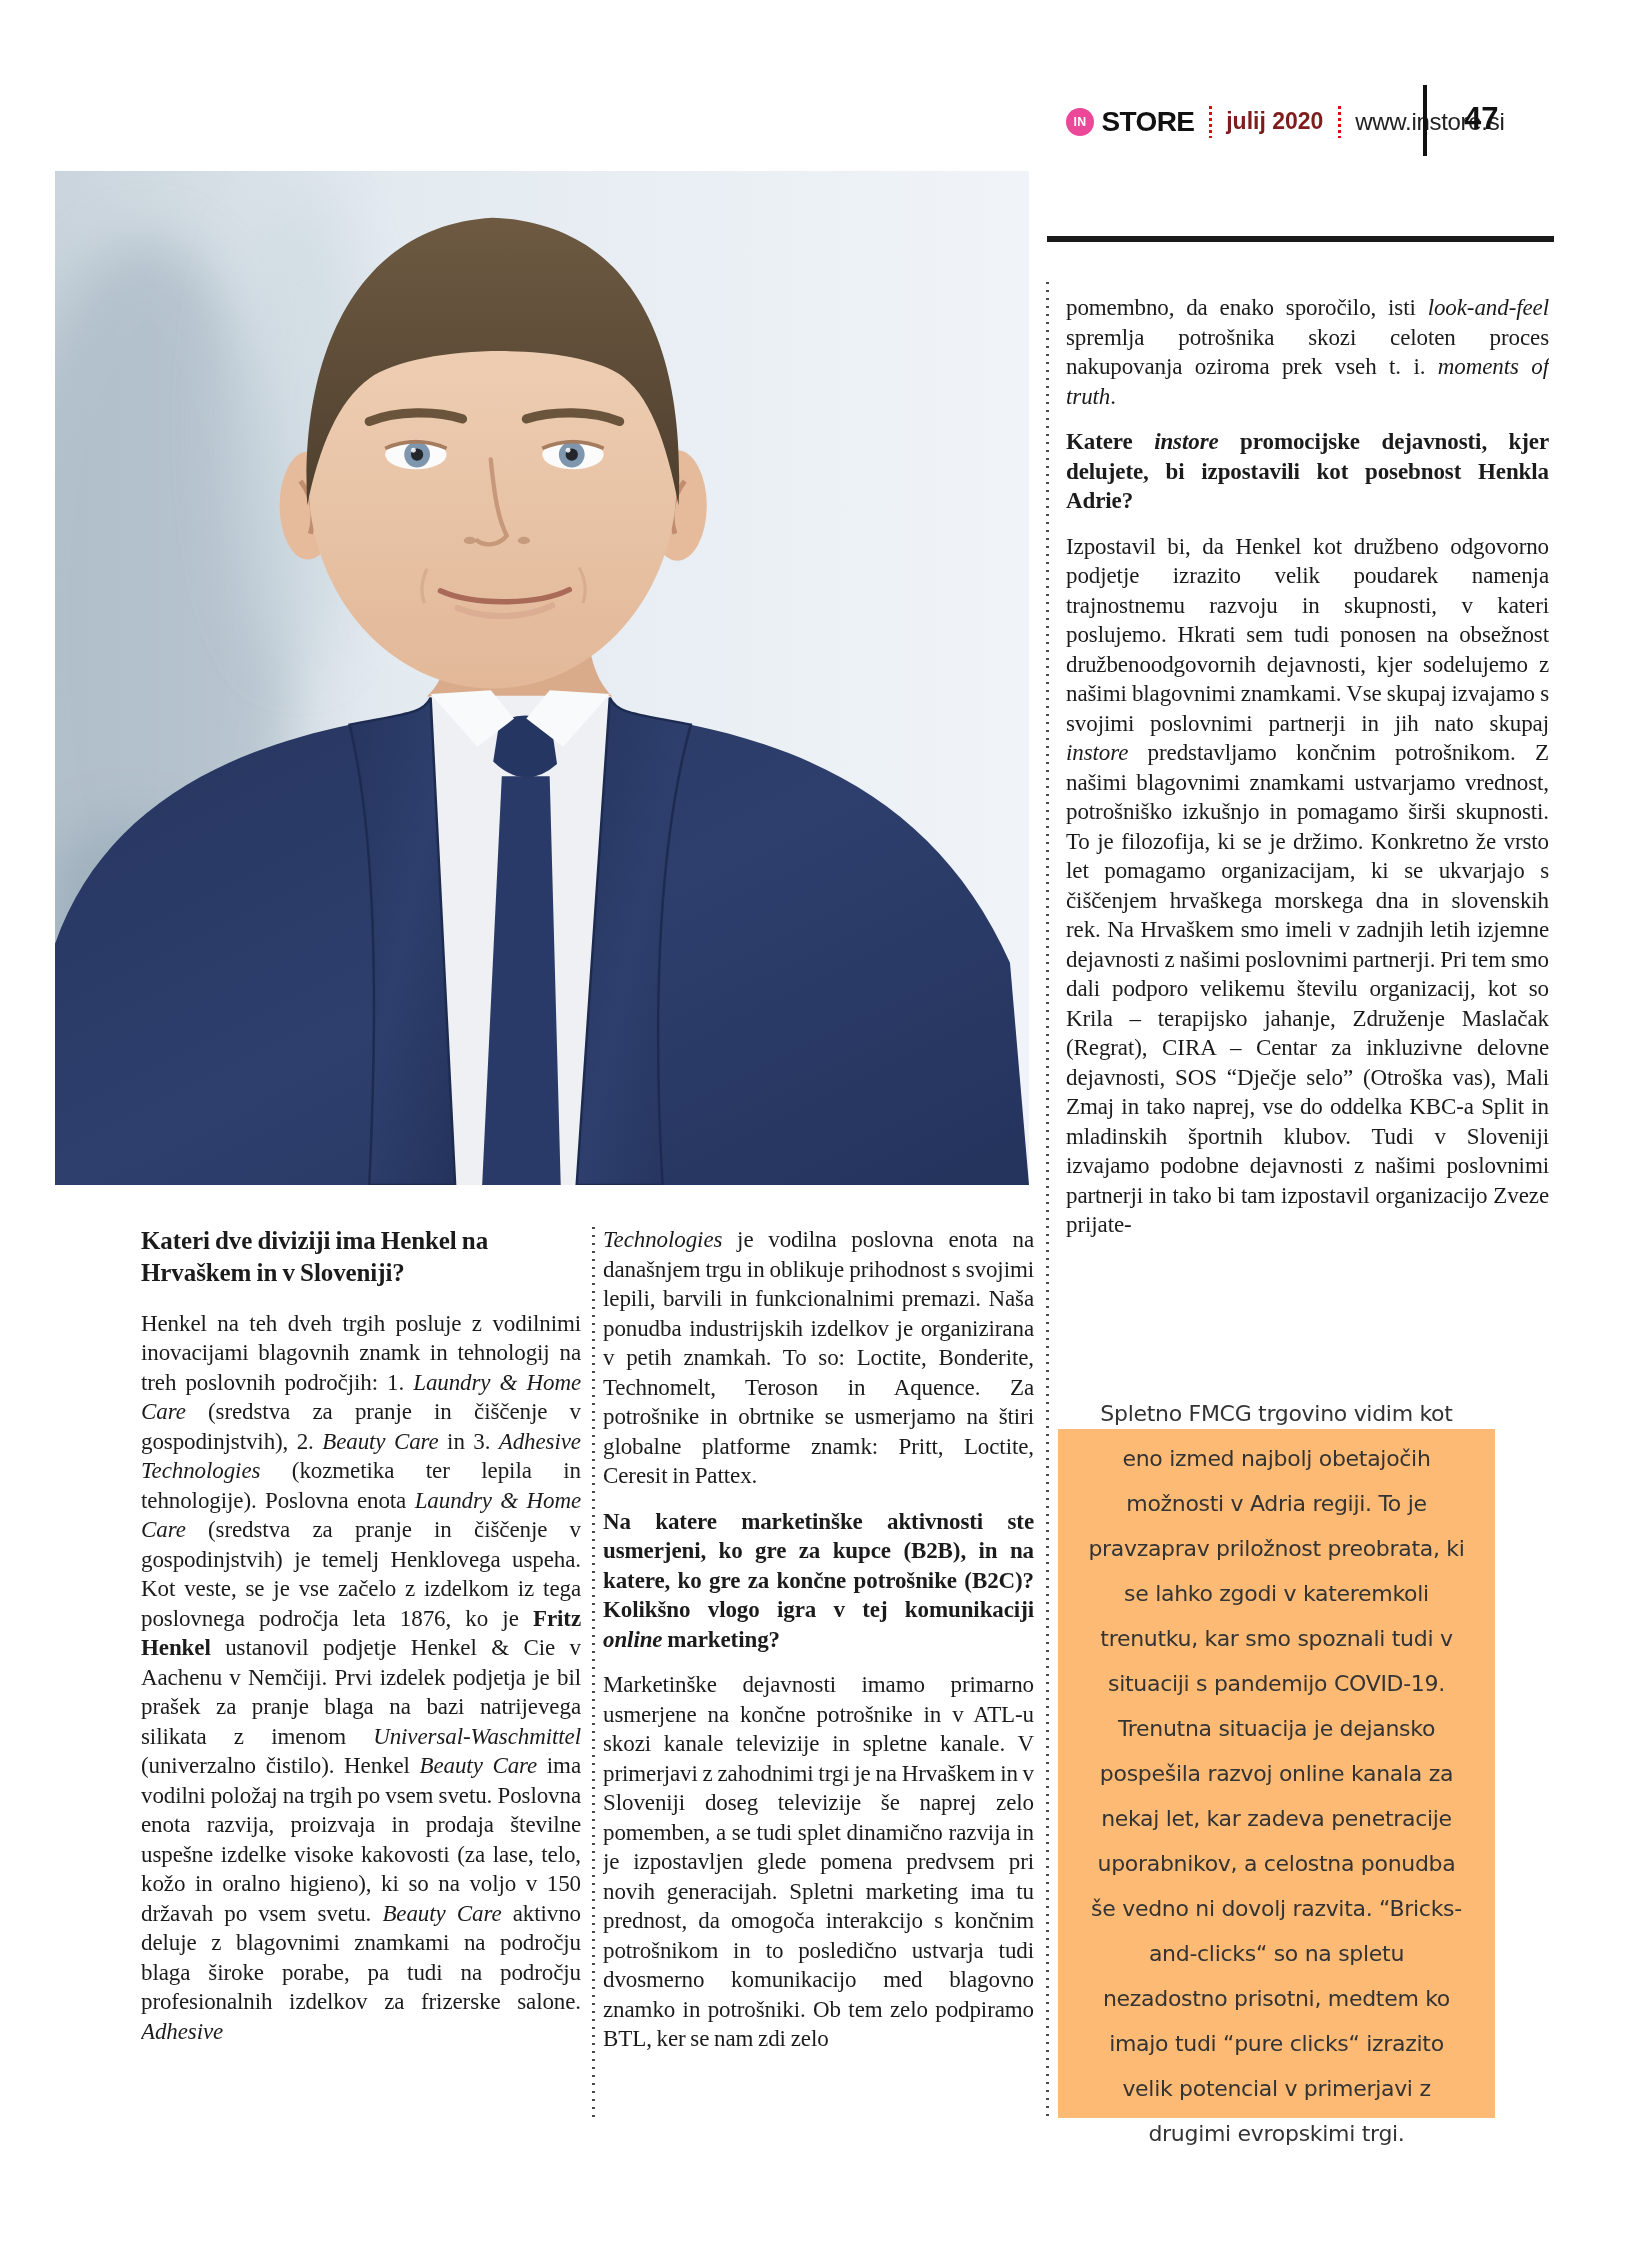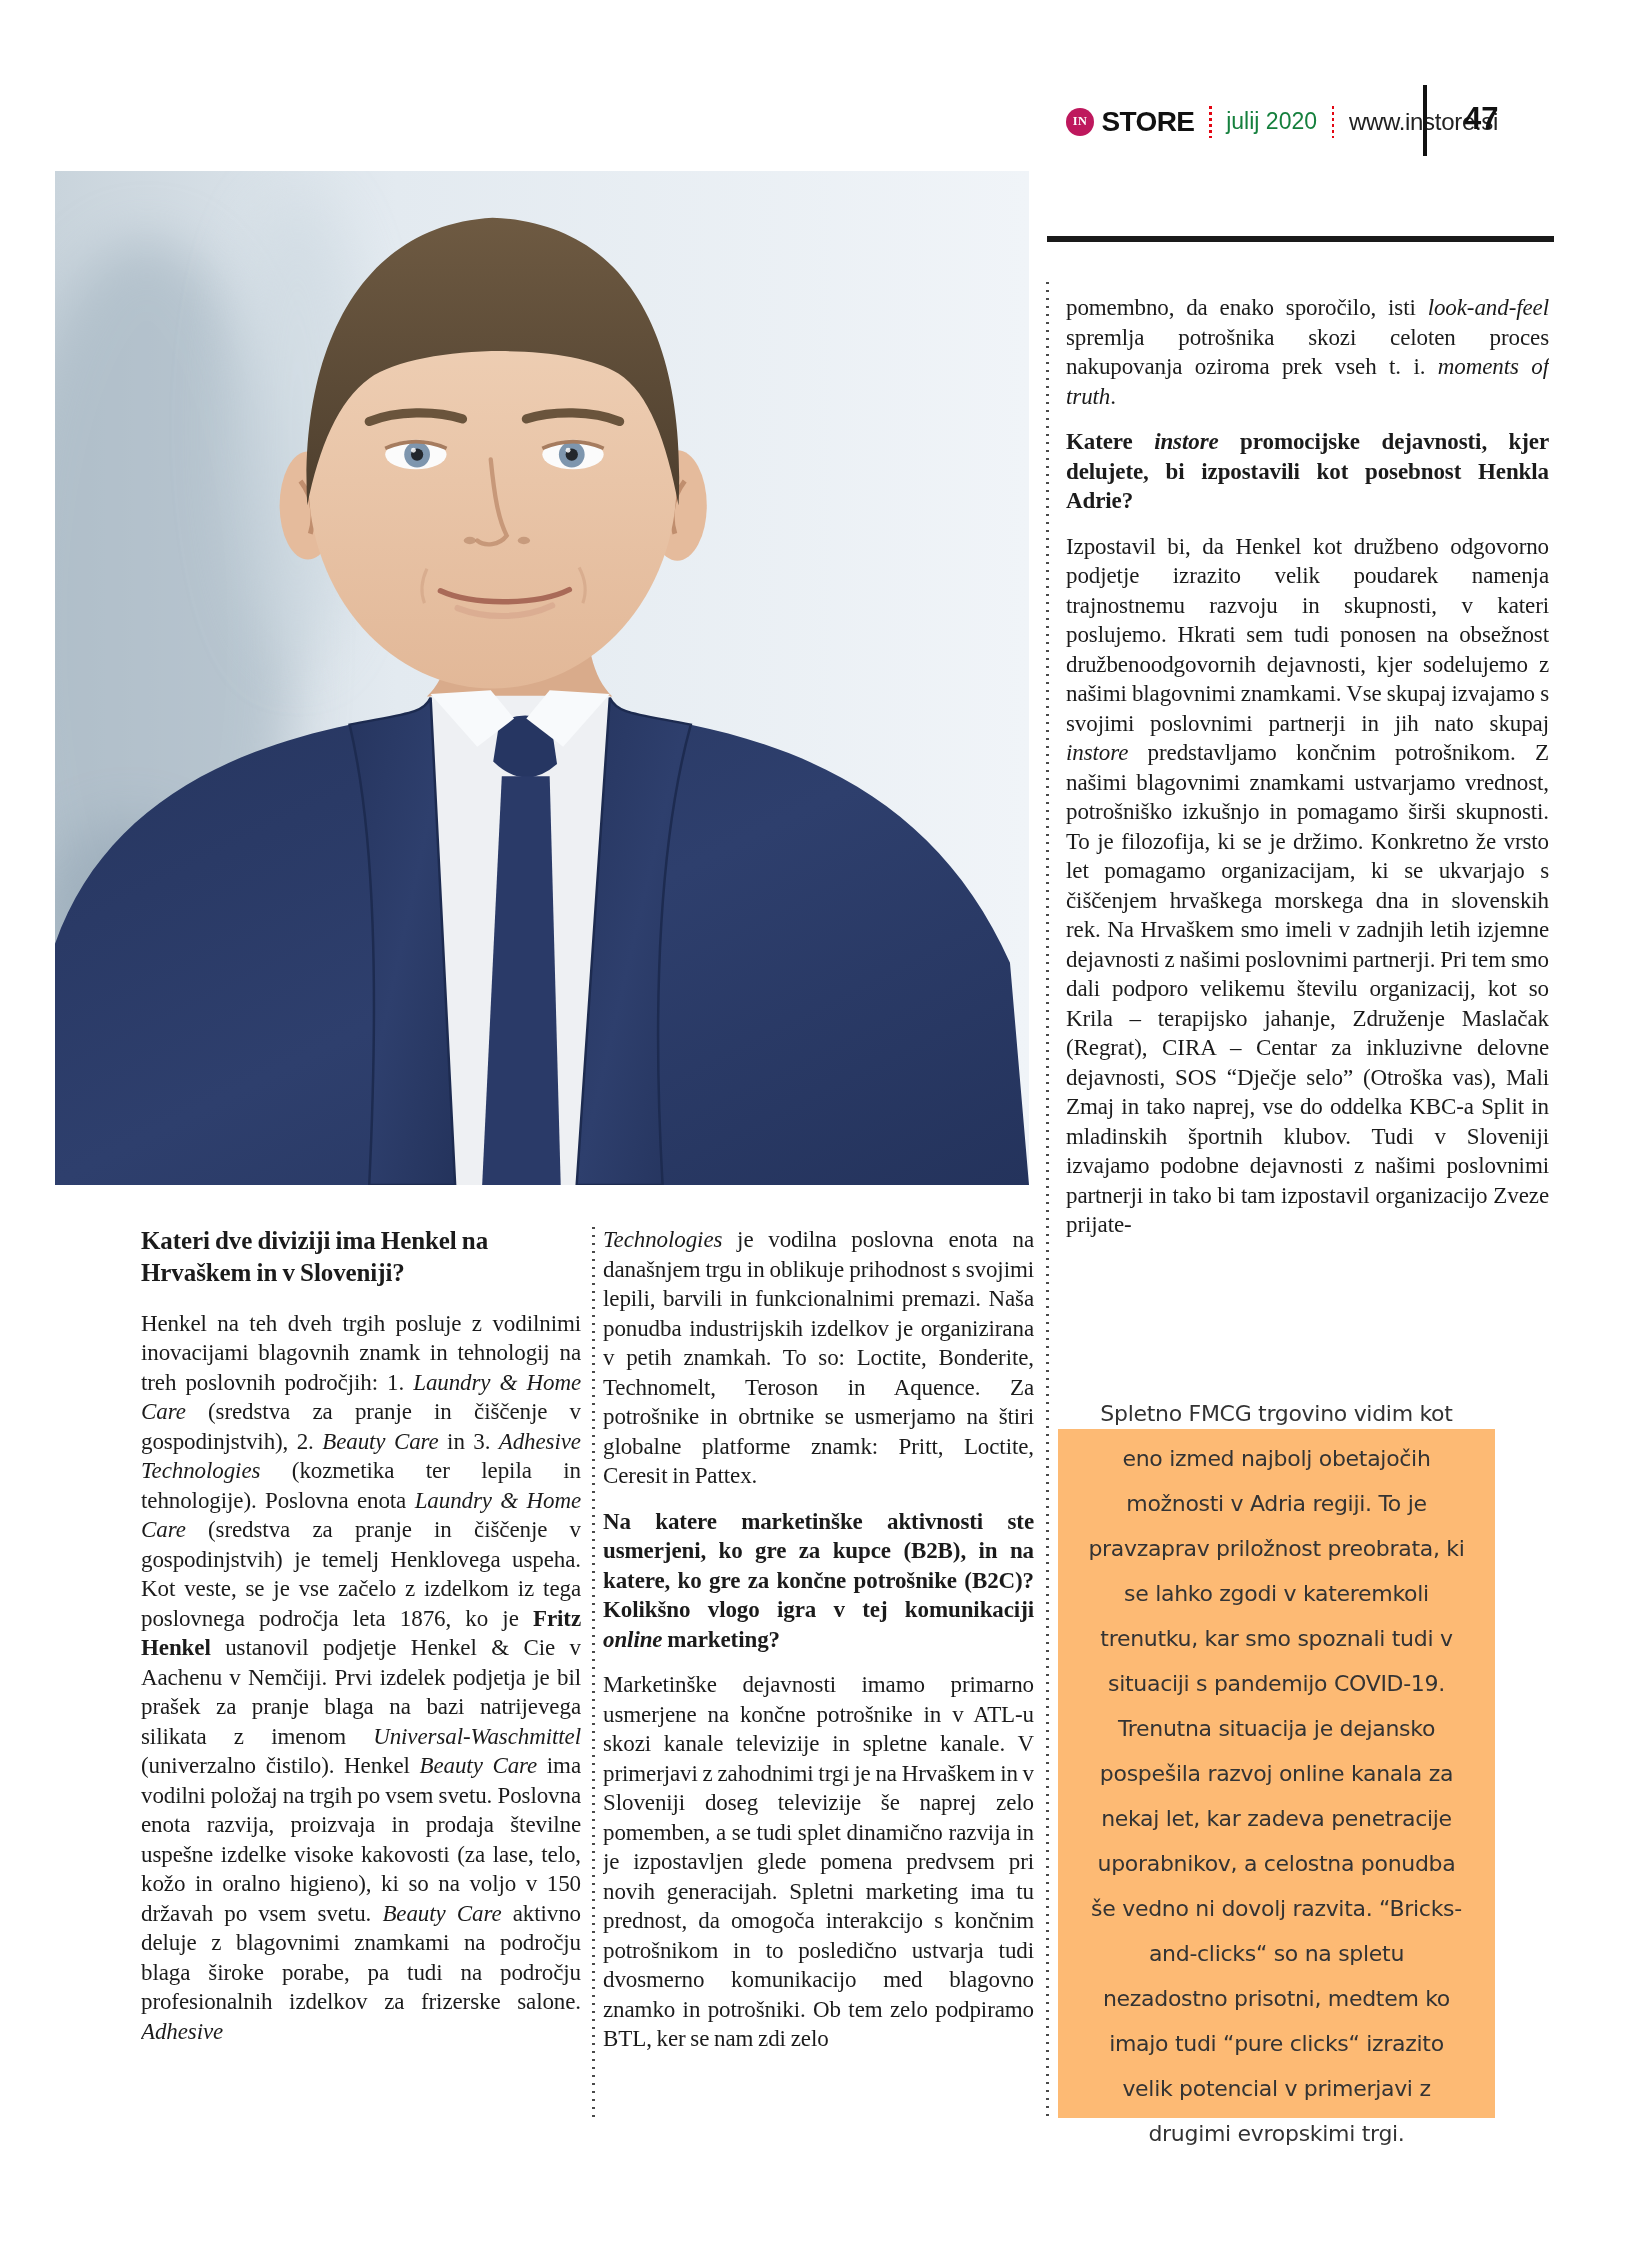--- a/index.html
+++ b/index.html
@@ -2,27 +2,27 @@
 <html lang="sl" style="font-size:9.8px"><head>
 <meta charset="utf-8">
 <style>
   html,body{margin:0;padding:0;background:#ffffff;}
   .page{position:relative;width:1630px;height:2261px;background:#ffffff;overflow:hidden;
         font-family:"Liberation Serif",serif;color:#1b1b1b;}
 
   
   .header-left{position:absolute;left:1066px;top:103px;height:37px;display:flex;align-items:center;gap:14.7px;}
   .logo{display:flex;align-items:center;gap:7.4px;}
-  .logo-circle{width:28px;height:28px;border-radius:50%;background:#be185d;color:#fff;
+  .logo-circle{width:28px;height:28px;border-radius:50%;background:#ec4899;color:#fff;
                display:flex;align-items:center;justify-content:center;
-               font-family:Liberation Serif, serif;font-weight:700;font-size:12.3px;letter-spacing:0.3px;}
+               font-family:Liberation Sans, sans-serif;font-weight:700;font-size:12.3px;letter-spacing:0.3px;}
   .logo-store{font-family:"Liberation Sans",sans-serif;font-weight:700;font-size:28px;letter-spacing:-0.6px;color:#111;}
   .red-dots{width:2.5px;height:32px;align-self:center;
             background-image:repeating-linear-gradient(to bottom,#e30613 0 3.1px,transparent 3.1px 6.1px);}
-  .issue{font-family:"Liberation Sans",sans-serif;font-weight:400;font-size:23px;color:#15803d;}
+  .issue{font-family:"Liberation Sans",sans-serif;font-weight:700;font-size:23px;color:#7f1d1d;}
   .site{font-family:"Liberation Sans",sans-serif;font-weight:400;font-size:24px;color:#222;letter-spacing:-0.3px;}
   .header-vline{position:absolute;left:1423px;top:85px;width:4.3px;height:71px;background:#111;}
   .page-num{position:absolute;left:1464px;top:101px;font-family:"Liberation Sans",sans-serif;
             font-weight:700;font-size:31px;color:#111;}
 
   
   .photo{position:absolute;left:55px;top:171px;width:974px;height:1014px;overflow:hidden;}
   .photo svg{display:block;width:100%;height:100%;}
 
   

